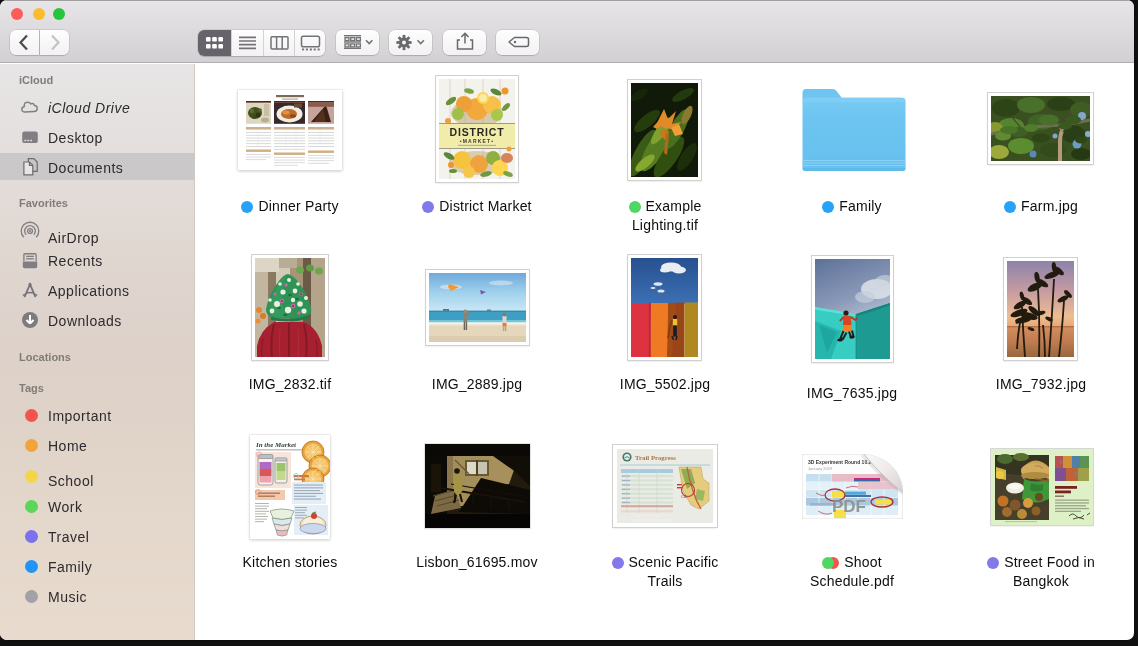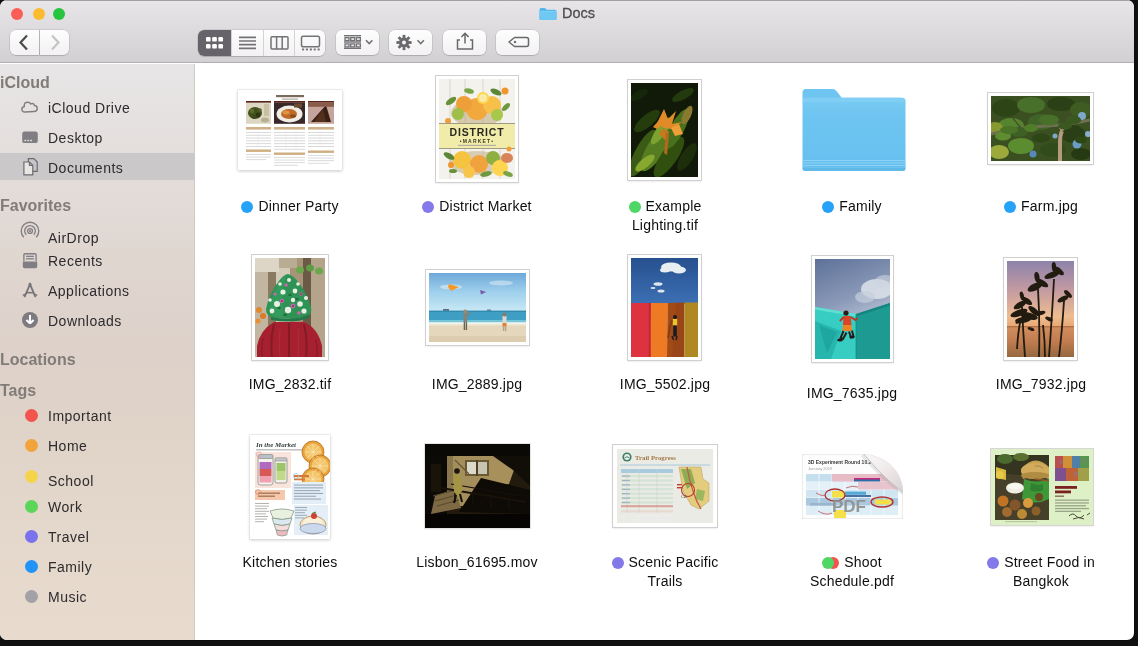--- a/index.html
+++ b/index.html
@@ -21,21 +21,21 @@
   box-shadow:0 0 0 0.5px rgba(0,0,0,.15), 0 1px 1px rgba(0,0,0,.12); }
 .seg { position:absolute; top:0; height:26px; }
 #search { position:absolute; top:29px; left:752px; width:374px; height:25px;
   border-radius:6px; background:linear-gradient(#f2f1f2,#f7f6f7);
   box-shadow:0 0 0 0.5px rgba(0,0,0,.22);
   color:#9a989a; font-size:14px; line-height:25px; }
 
 #side { position:absolute; left:0; top:64px; width:195px; height:576px;
   background:linear-gradient(#e7e5e6 0%, #e4dfdd 15%, #e0d7d1 32%, #ddd1c9 50%, #e0d3c8 65%, #e4d7cb 80%, #e8dbce 100%);
   border-right:1px solid #cecabf; }
-.shead { position:absolute; left:0; font-size:16px; font-weight:bold; color:#817c77; }
+.shead { position:absolute; left:19px; font-size:11px; font-weight:bold; color:#817c77; }
 .srow { position:absolute; left:48px; font-size:14px; letter-spacing:0.5px; color:#2d2b2d; }
 .sico { position:absolute; left:20px; width:20px; height:20px; }
 .sdot { position:absolute; left:25px; width:13px; height:13px; border-radius:50%; }
 #selrow { position:absolute; left:0; top:89px; width:195px; height:27px; background:#cbc8ca; }
 
 .thumb { position:absolute; }
 .photo { background:#fff; padding:3px;
   box-shadow:0 0 0 1px #d0d0d0, 0 1px 2px rgba(0,0,0,.18); }
 .photo > * { display:block; width:100%; height:100%; }
 .doc { background:#fff; box-shadow:0 0 0 1px #d6d6d6, 0 1px 2px rgba(0,0,0,.15); }
@@ -45,25 +45,20 @@
   vertical-align:-1.5px; margin-right:5px; }
 .b { background:#26a2f8; } .p { background:#8379e8; } .g { background:#4fd765; }
 </style>
 </head>
 <body>
 <div id="win">
   <div id="tbar">
     <div class="tl" style="left:10.5px;background:#fc5e57"></div>
     <div class="tl" style="left:32.5px;background:#fcbb2f"></div>
     <div class="tl" style="left:53px;background:#27c53f"></div>
-    <div id="title"><span class="fld"><svg width="18" height="14" viewBox="0 0 18 14">
-            <path d="M0.5 2.6 q0-1.6 1.6-1.6 h4 l1.5 1.8 h8.3 q1.6 0 1.6 1.6 v7 q0 1.6-1.6 1.6 h-13.8 q-1.6 0-1.6-1.6 z" fill="#52b5ec"></path>
-            <path d="M0.5 3.9 h17 v7.5 q0 1.6-1.6 1.6 h-13.8 q-1.6 0-1.6-1.6 z" fill="#6ec8f3"></path>
-            <path d="M0.5 3.9 h17 v1.2 h-17 z" fill="#7fd0f5"></path>
-          </svg></span>Docs</div>
 
     <div class="btn" style="left:10px;width:29px;border-top-right-radius:0;border-bottom-right-radius:0;">
       <svg width="29" height="25" viewBox="0 0 29 25">
           <path d="M17 5.5 L10.5 12.5 L17 19.5" fill="none" stroke="#4c4c4c" stroke-width="2.2"></path>
         </svg></div>
     <div class="btn" style="left:40px;width:29px;border-top-left-radius:0;border-bottom-left-radius:0;">
       <svg width="29" height="25" viewBox="0 0 29 25">
           <path d="M12 5.5 L18.5 12.5 L12 19.5" fill="none" stroke="#c5c3c5" stroke-width="2.2"></path>
         </svg></div>
 
@@ -162,21 +157,21 @@
           <path d="M18.5 7.5 h12 q2 0 2 2 v5 q0 2-2 2 h-12 L13 12 Z" fill="none" stroke="#69676b" stroke-width="1.5" stroke-linejoin="round"></path>
           <circle cx="19" cy="12" r="1.2" fill="#69676b"></circle>
         </svg></div>
   </div>
   <div id="side">
     <div id="selrow"></div>
     <div class="shead" style="top:10px;">iCloud</div>
     <svg class="sico" style="top:33px;" viewBox="0 0 18 18">
         <path d="M4.5 13.5 q-2.8 0-2.8-2.5 q0-2.2 2.2-2.5 q-0.1-0.4-0.1-0.8 q0-3 3.1-3 q2 0 2.8 1.5 q0.5-0.4 1.3-0.4 q1.8 0 2 1.9 q2.5 0.1 2.5 2.6 q0 2.7-2.9 2.7 z" fill="none" stroke="#807e83" stroke-width="1.3"></path>
       </svg>
-    <div class="srow" style="top:35.5px;">iCloud Drive</div>
+    <div class="srow" style="top:35.5px;font-style:italic;">iCloud Drive</div>
     <svg class="sico" style="top:63px;" viewBox="0 0 18 18">
         <rect x="2" y="4" width="14" height="10.5" rx="2" fill="#807e83"></rect>
         <g fill="#e4e0de">
           <rect x="4" y="11.5" width="1.6" height="1.3"></rect>
           <rect x="6.6" y="11.5" width="1.6" height="1.3"></rect>
           <rect x="9.2" y="11.5" width="1.6" height="1.3"></rect>
         </g>
       </svg>
     <div class="srow" style="top:65.5px;">Desktop</div>
     <svg class="sico" style="top:93px;" viewBox="0 0 18 18">

